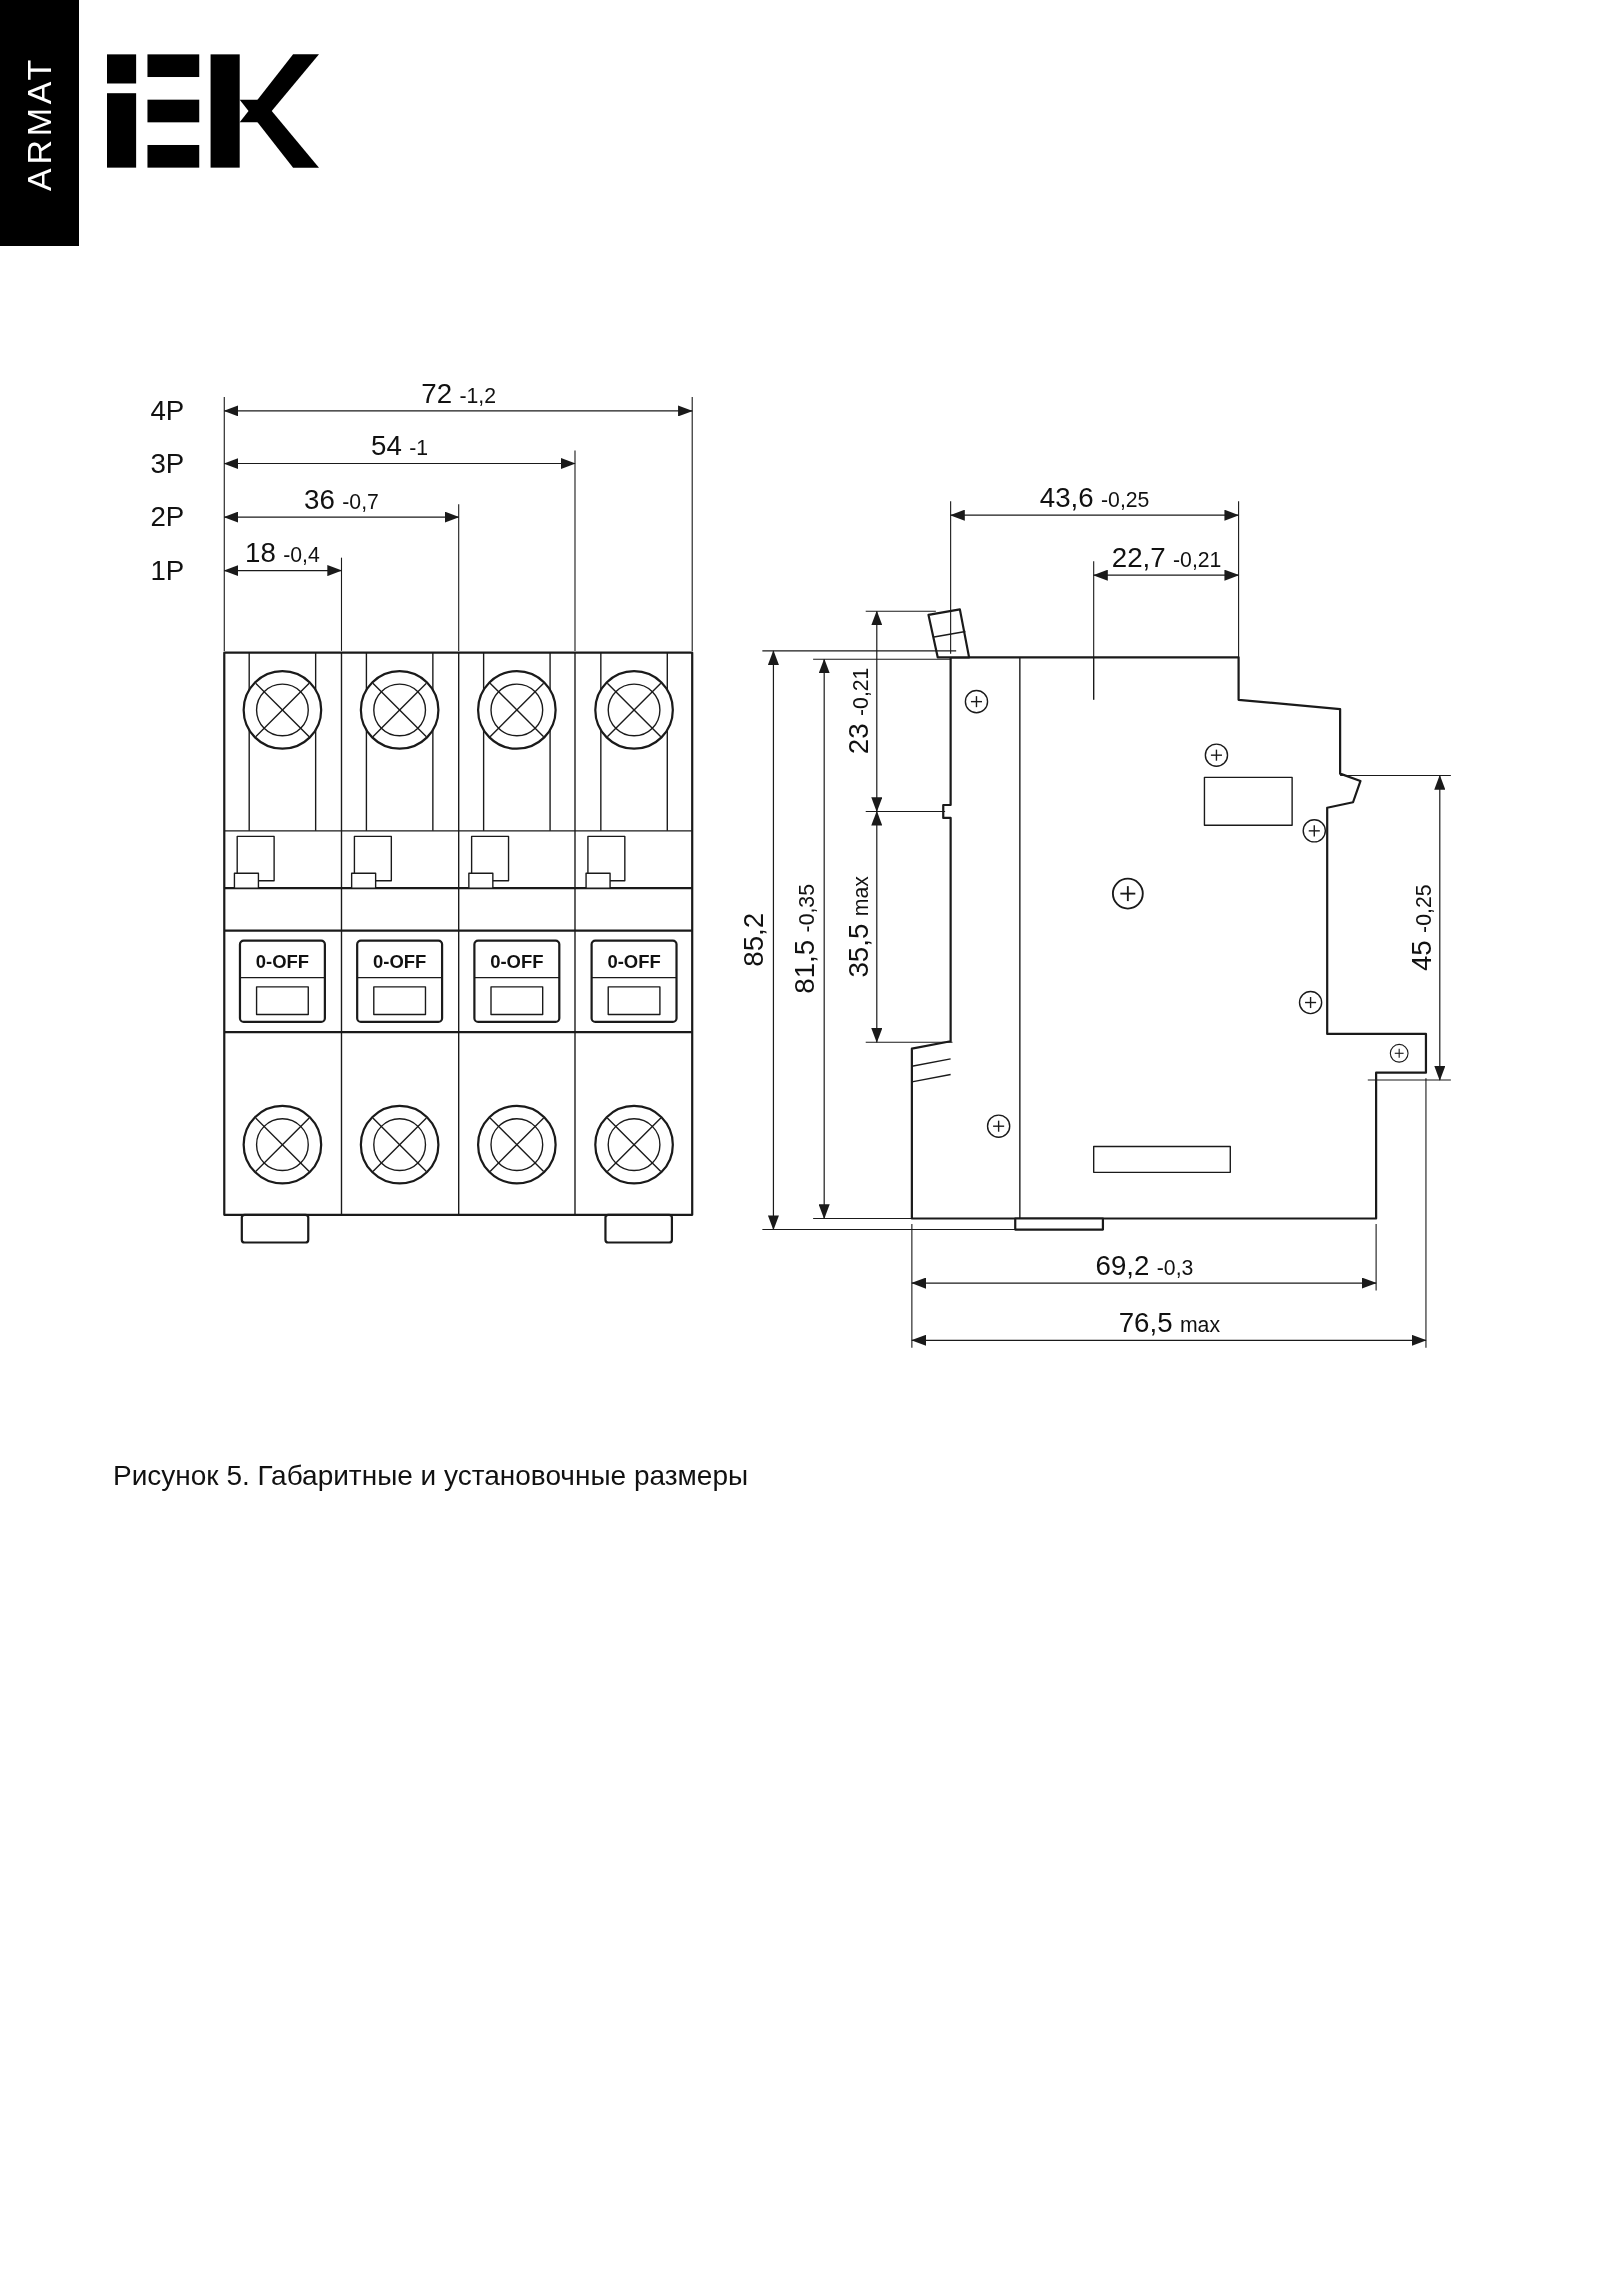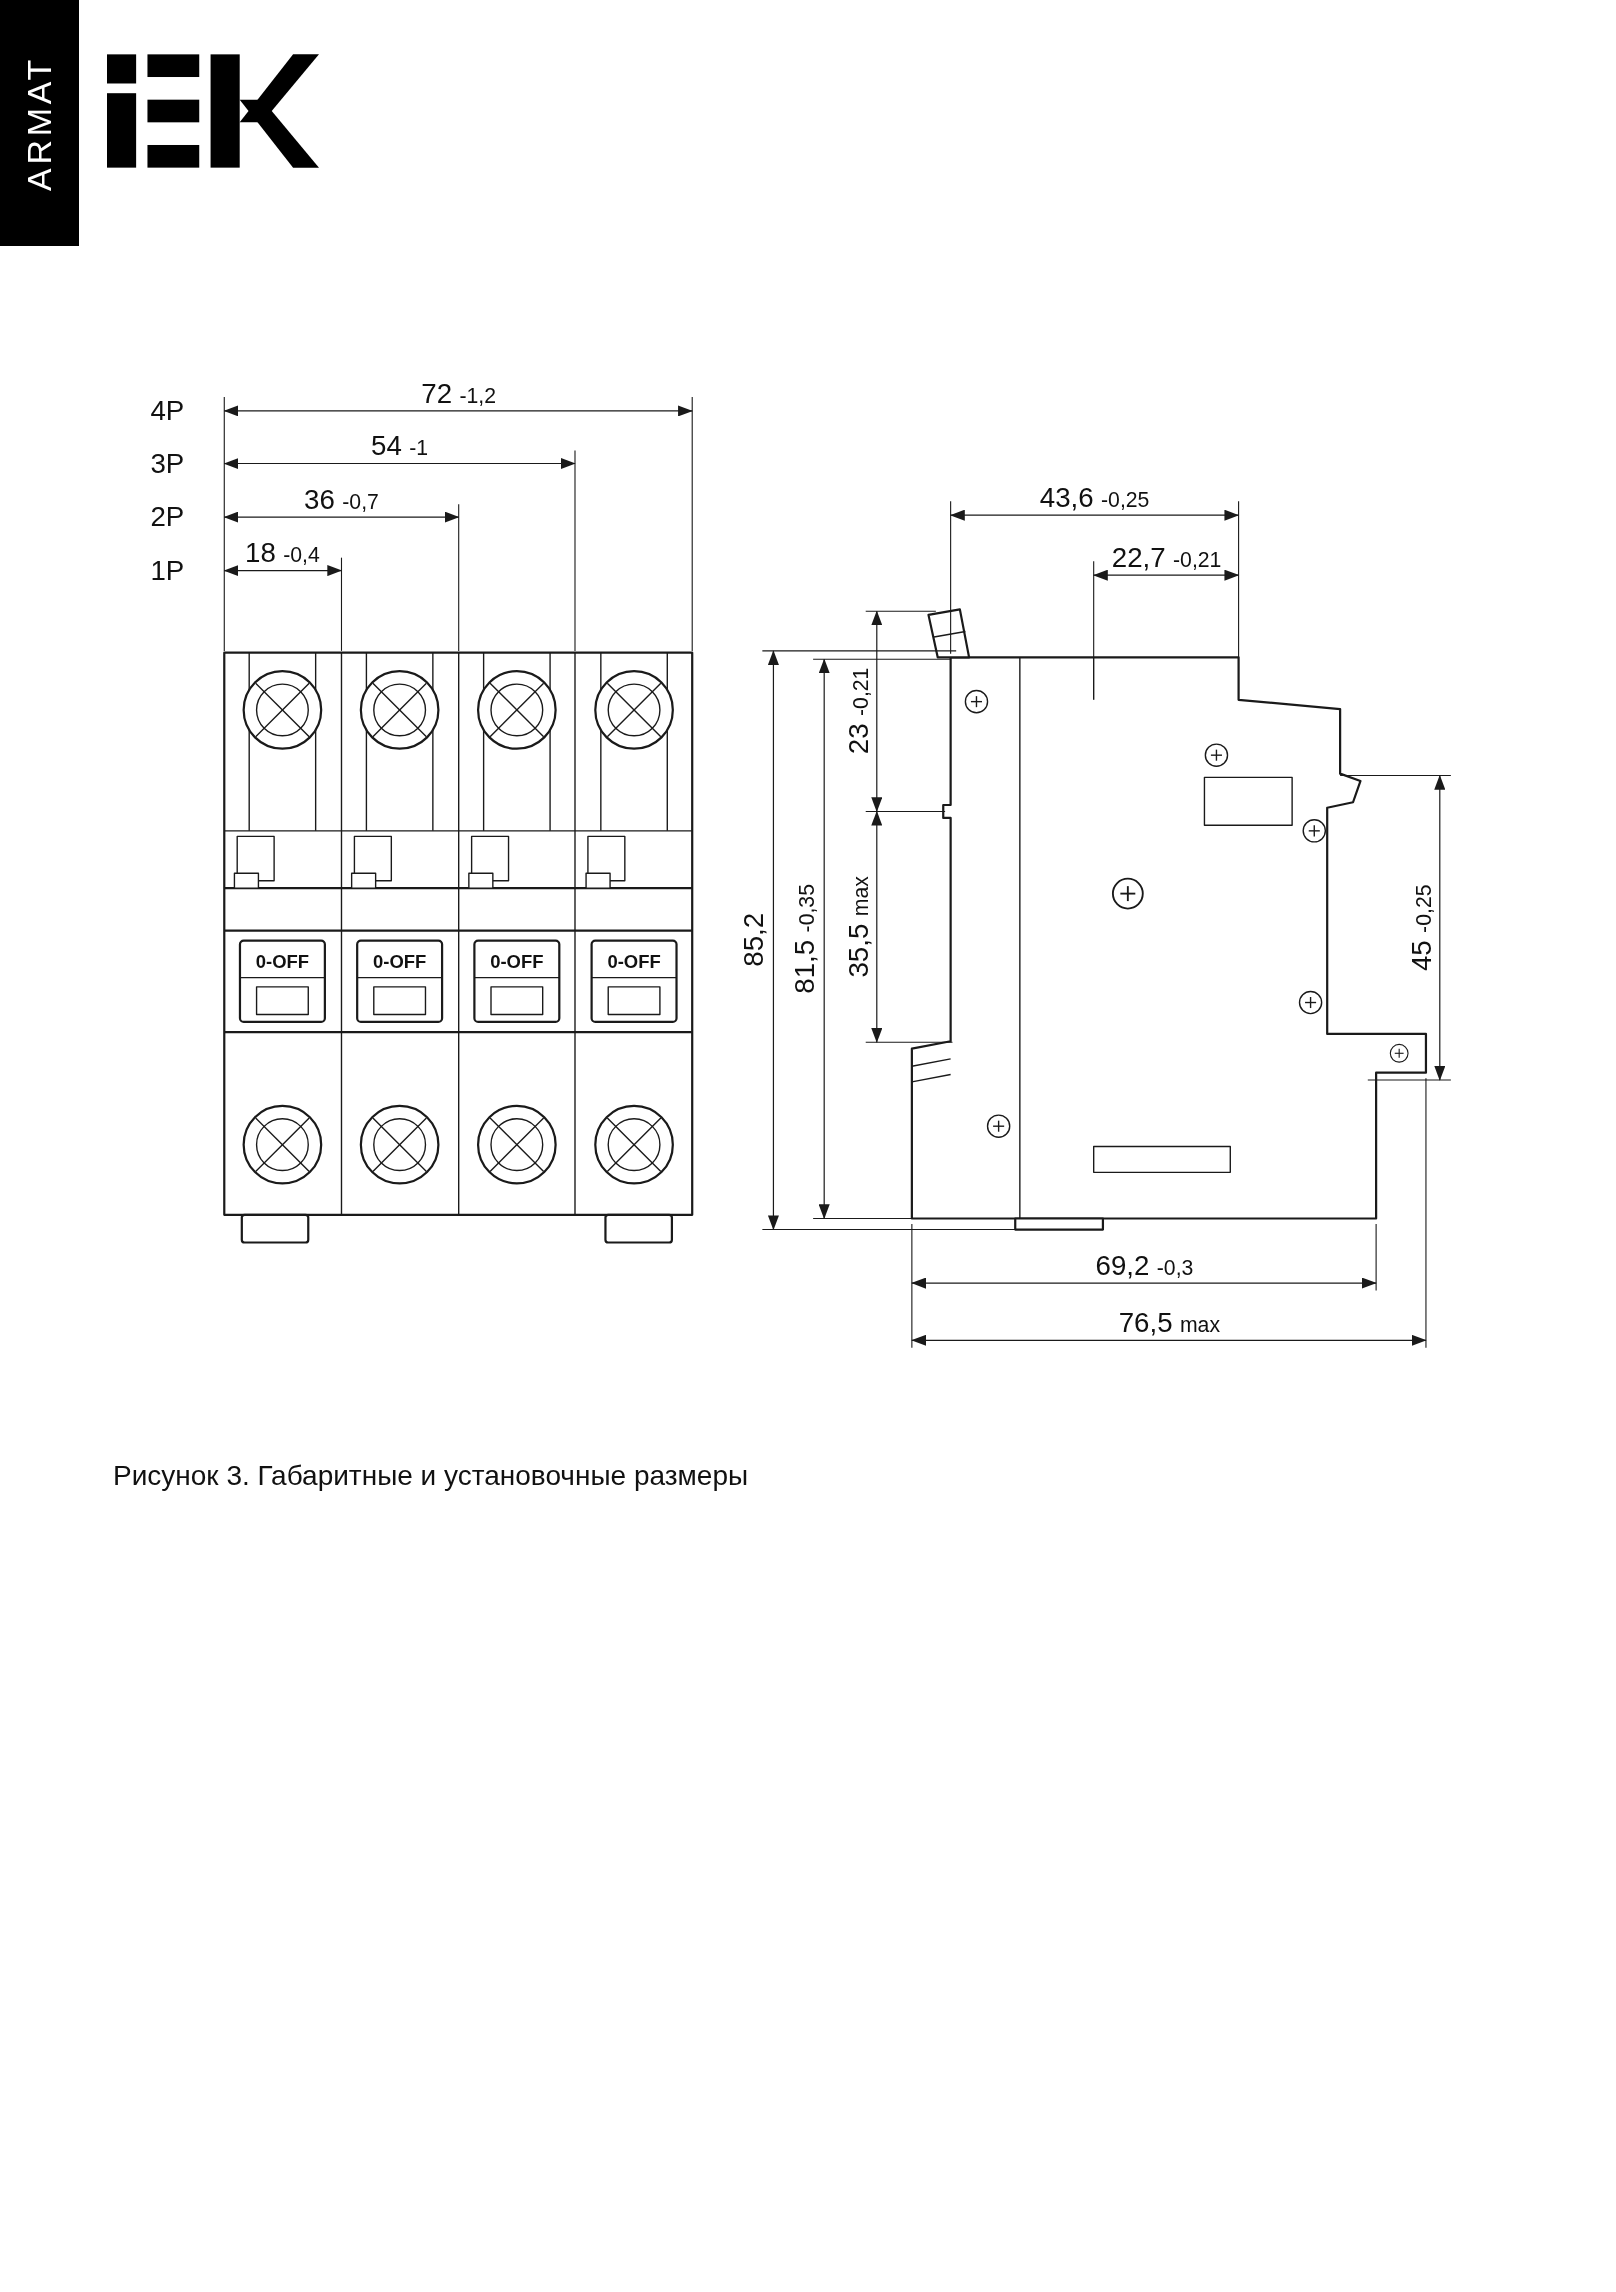--- a/index.html
+++ b/index.html
@@ -235,15 +235,15 @@
         <line x1="988" y1="1390" x2="1491" y2="1390" class="dim" marker-start="url(#arr)" marker-end="url(#arr)"></line>
         <text class="dv" x="1240" y="1381" text-anchor="middle"><tspan>69,2</tspan><tspan class="dt" dx="8">-0,3</tspan></text>
       </g>
       <g>
         <line x1="988" y1="1452" x2="1545" y2="1452" class="dim" marker-start="url(#arr)" marker-end="url(#arr)"></line>
         <text class="dv" x="1267" y="1443" text-anchor="middle"><tspan>76,5</tspan><tspan class="dt" dx="8">max</tspan></text>
       </g>
     </g>
   </svg>
 
-  <div class="caption">Рисунок 3. Габаритные и установочные размеры</div>
+  <div class="caption">Рисунок 5. Габаритные и установочные размеры</div>
 </div>
 
 
 </body></html>

